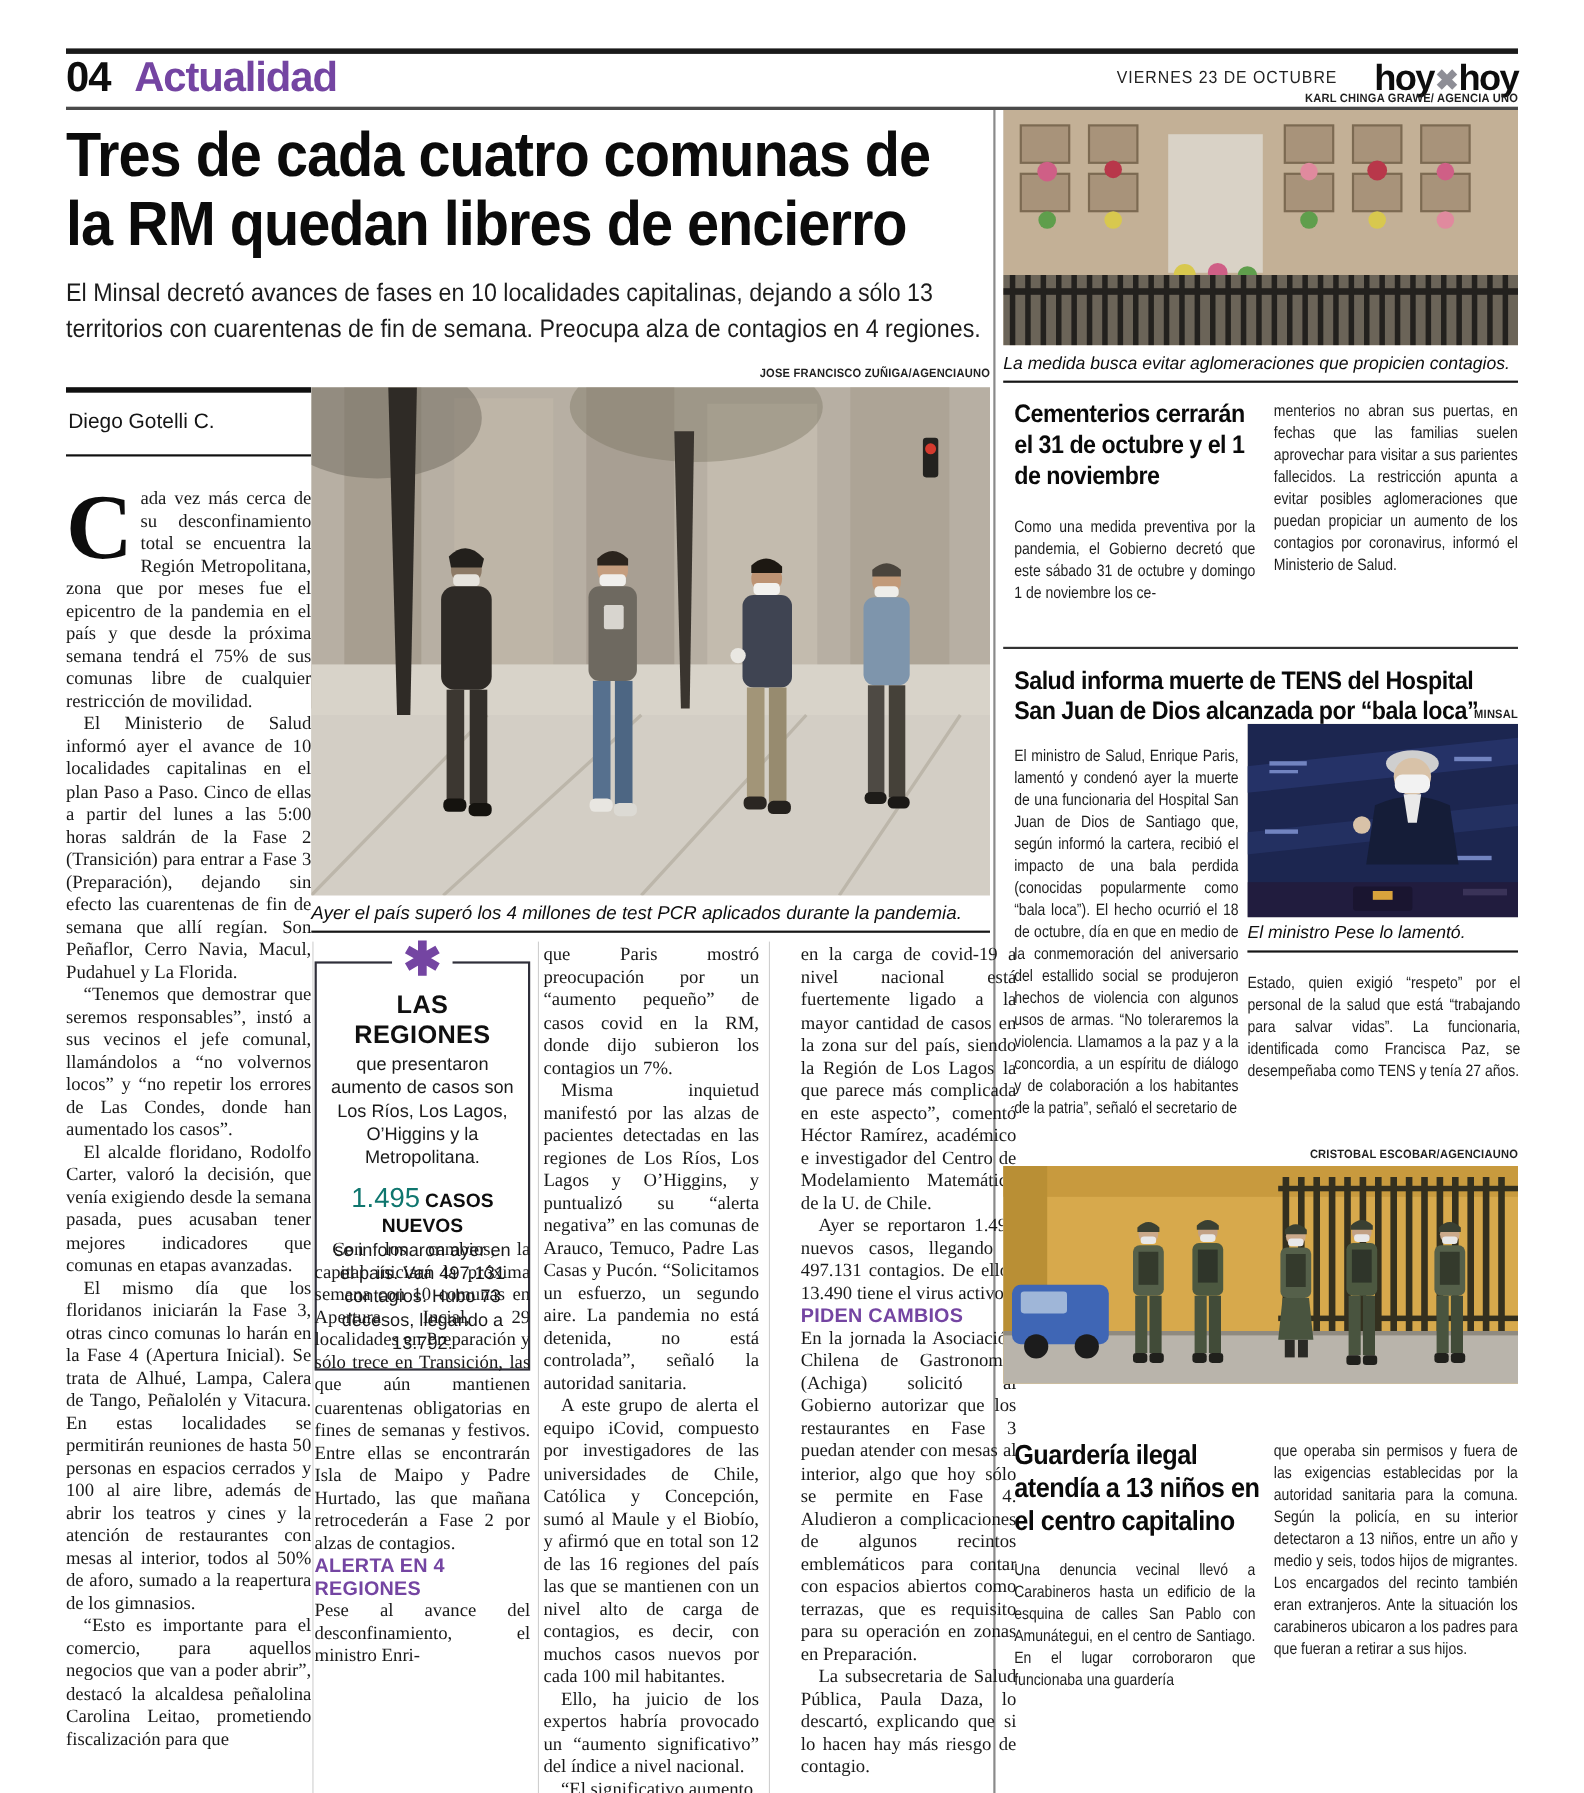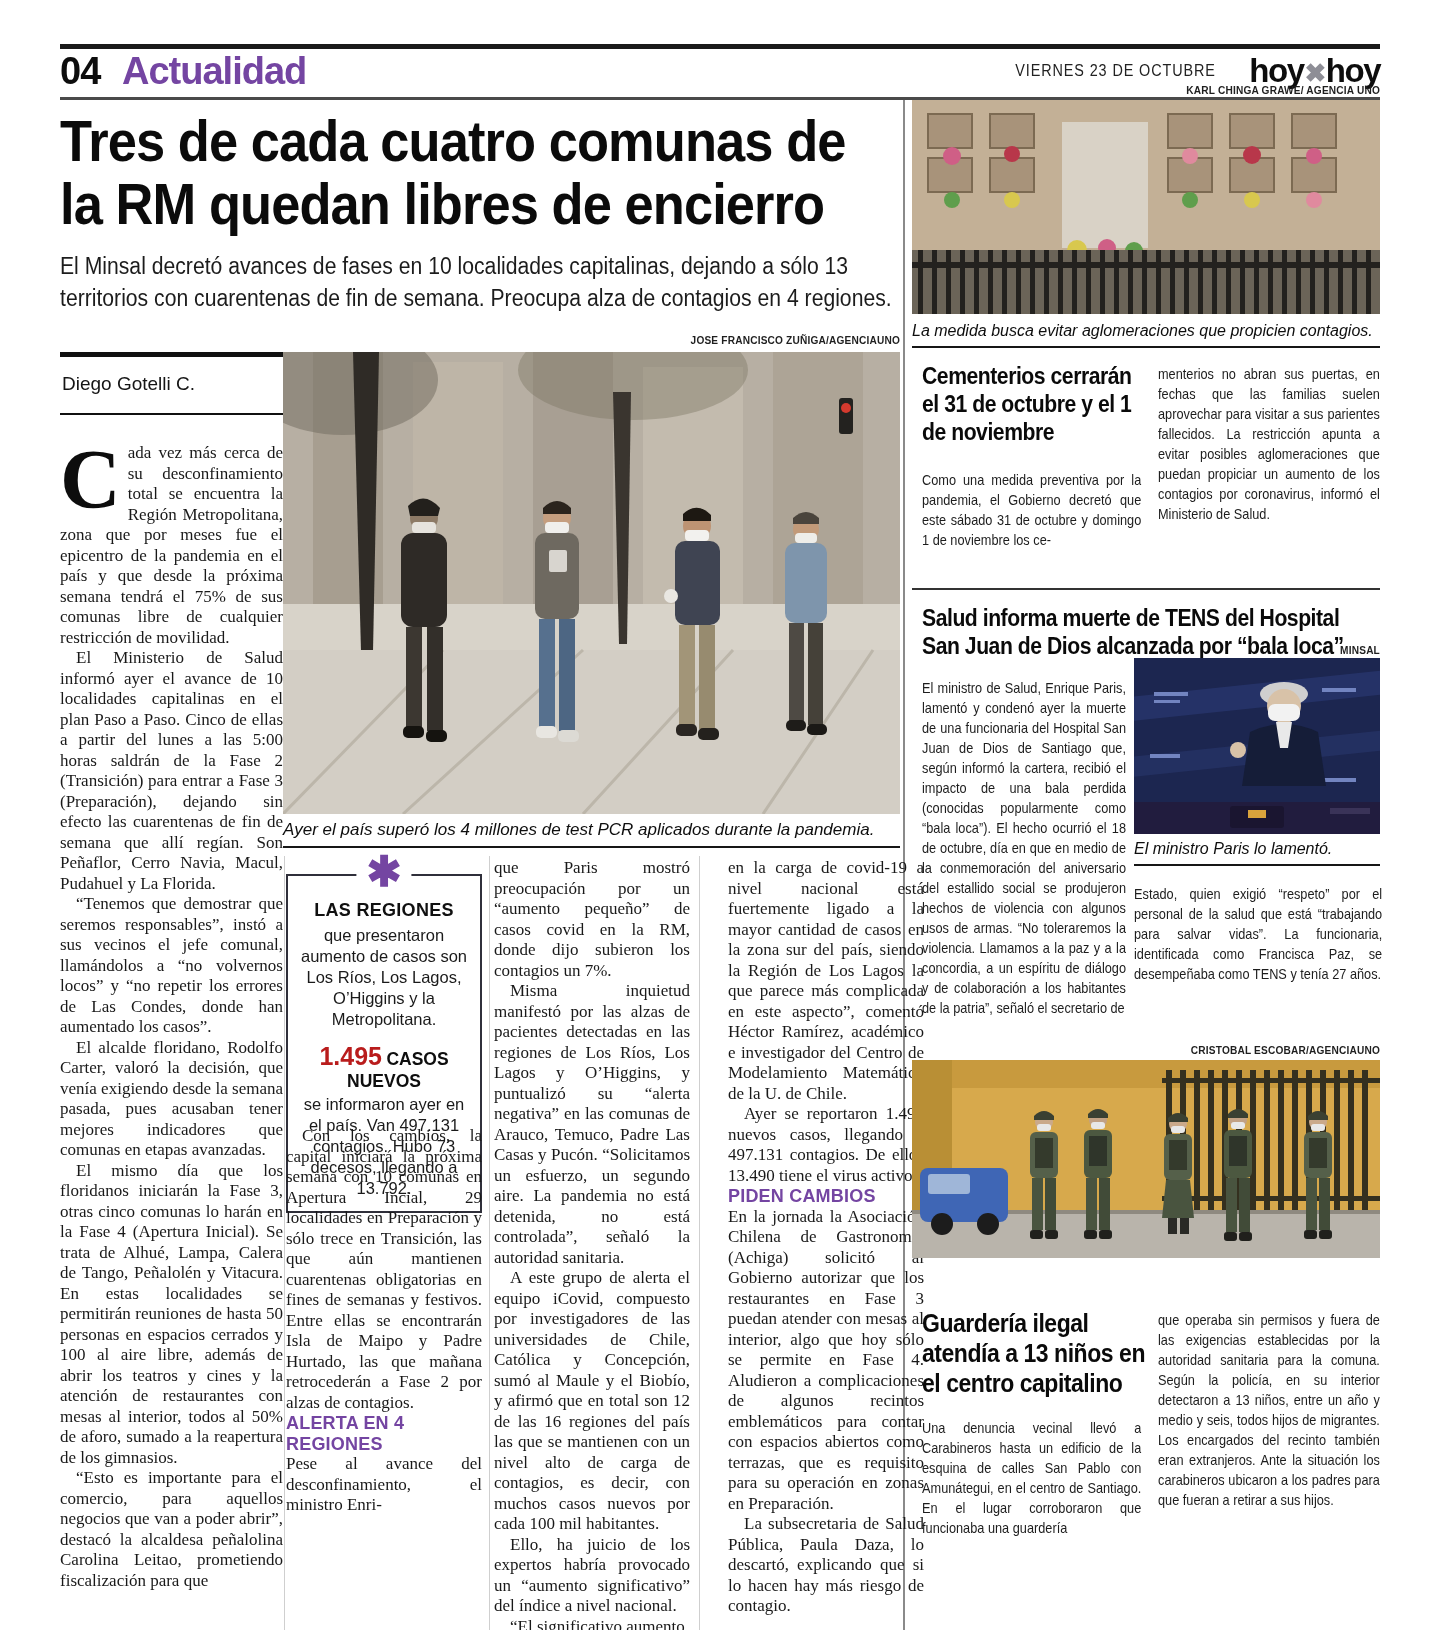--- a/index.html
+++ b/index.html
@@ -25,24 +25,24 @@
   .photo svg{display:block;}
   
   .body-serif{font-family:"Liberation Serif",serif;font-size:17px;line-height:20.5px;text-align:justify;color:#191919;overflow:hidden;hyphens:auto;-webkit-hyphens:auto;}
   .body-serif p{margin:0;text-indent:16px;}
   .body-serif p.noind{text-indent:0;}
   .dropcap{float:left;font-weight:bold;font-size:84px;line-height:62px;padding:6px 7px 0 0;color:#0d0d0d;}
   .psub{font-family:"Liberation Sans",sans-serif;font-weight:800;font-size:18px;letter-spacing:0.2px;color:#7445a2;margin:9px 0 4px;text-indent:0 !important;text-align:left;}
   
   .infobox{border:2px solid #2f2f3a;text-align:center;padding:24px 9px 12px;box-sizing:border-box;}
   .ib-star{position:absolute;top:-27px;left:50%;transform:translateX(-50%);background:#fff;padding:0 10px;font-size:42px;line-height:46px;font-weight:bold;color:#7445a2;}
-  .ib-title{font-size:18px;font-weight:800;letter-spacing:0.3px;color:#101010;margin-bottom:4px;}
+  .ib-title{font-size:23px;font-weight:800;letter-spacing:0.3px;color:#101010;margin-bottom:4px;}
   .ib-body{font-size:16.5px;line-height:21px;color:#1a1a1a;}
   .ib-stat{margin-top:12px;margin-bottom:2px;}
-  .ib-num{font-size:25px;font-weight:700;color:#b91c1c;}
+  .ib-num{font-size:25px;font-weight:400;color:#0f766e;}
   .ib-statlabel{font-size:17.5px;font-weight:800;color:#0e0e0e;}
   
   .rhead{font-weight:800;font-size:23px;line-height:28px;letter-spacing:-0.5px;color:#0a0a0a;transform:scaleX(0.92);transform-origin:0 0;margin:0;}
   .rbody{font-size:15px;line-height:20px;text-align:justify;color:#1d1d1d;transform:scaleX(0.85);transform-origin:0 0;overflow:hidden;hyphens:auto;-webkit-hyphens:auto;}
   .rbody p{margin:0;text-indent:16px;}
   .rbody p.noind{text-indent:0;}
 </style>
 </head>
 <body>
 
@@ -286,21 +286,21 @@
         <path d="M-20 98 L-12 44 Q22 28 56 44 L64 98 Z" fill="#151d38"></path>
         <path d="M14 34 L30 34 L26 60 L18 60 Z" fill="#e9e9e9"></path>
         <circle cx="-24" cy="62" r="8" fill="#d8c2a8"></circle>
       </g>
       <rect x="0" y="144" width="246" height="32" fill="#211c3e"></rect>
       <rect x="96" y="148" width="54" height="22" rx="3" fill="#1a1530"></rect>
       <rect x="114" y="152" width="18" height="8" fill="#d9a33c"></rect>
       <rect x="196" y="150" width="40" height="6" fill="#3a3358"></rect>
     </svg>
   </div>
-  <div class="abs caption small" style="left:1134px;top:840px;width:246px;">El ministro Paris lo lamentó.</div>
+  <div class="abs caption small" style="left:1134px;top:840px;width:246px;">El ministro Pese lo lamentó.</div>
   <div class="abs rbody" style="left:1134px;top:884px;width:292px;height:140px;">
     <p class="noind">Estado, quien exigió “respeto” por el personal de la salud que está “trabajando para salvar vidas”. La funcionaria, identificada como Francisca Paz, se desempeñaba como TENS y tenía 27 años.</p>
   </div>
 
   <div class="abs credit" style="left:912px;top:1044px;width:468px;">CRISTOBAL ESCOBAR/AGENCIAUNO</div>
   <div class="abs photo" style="left:912px;top:1060px;width:468px;height:198px;">
     <svg width="468" height="198" viewBox="0 0 468 198" preserveAspectRatio="none">
       <rect width="468" height="198" fill="#d7a94c"></rect>
       <rect x="0" y="0" width="468" height="28" fill="#c89a3e"></rect>
       <rect x="0" y="0" width="40" height="160" fill="#b98f35"></rect>

